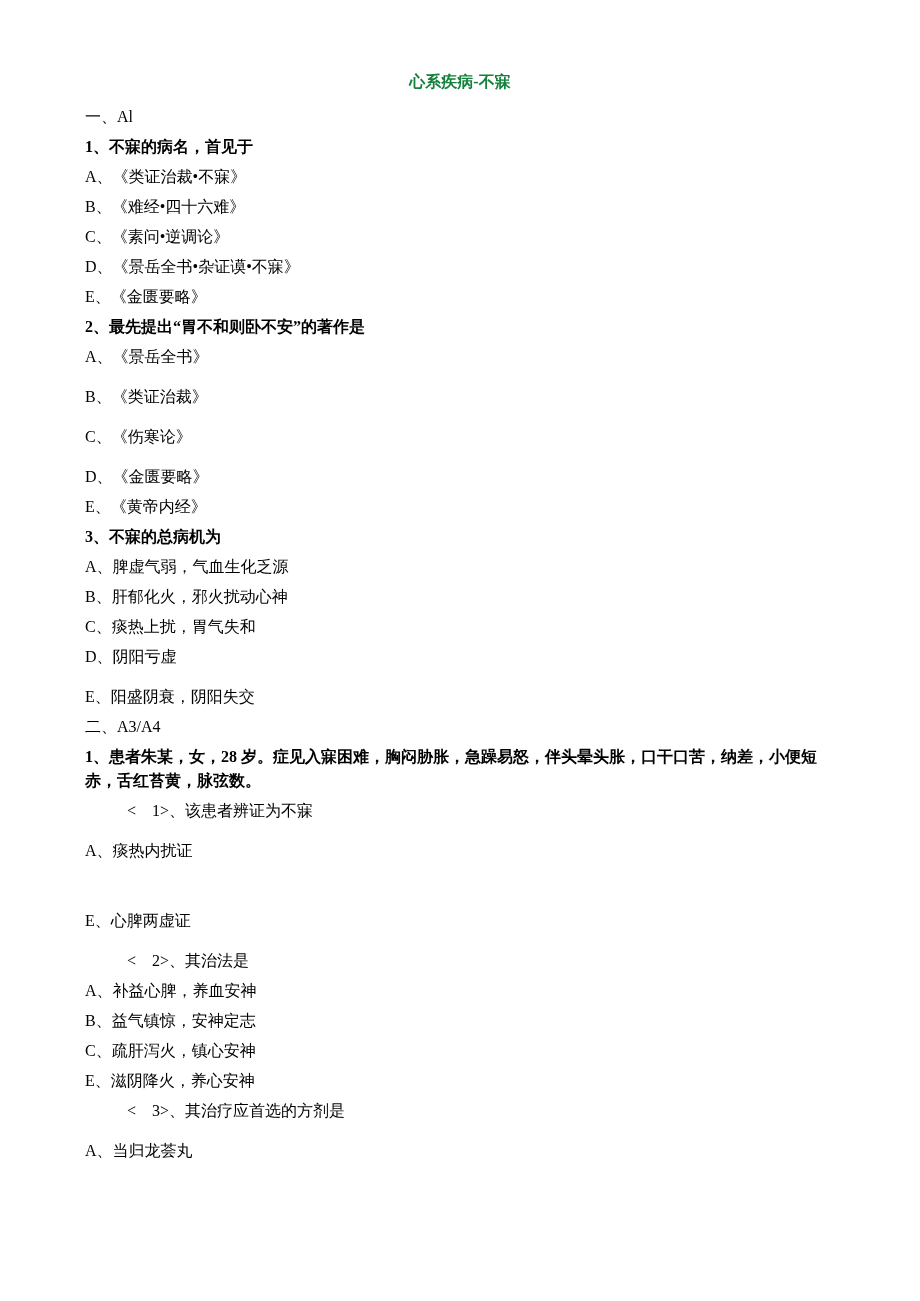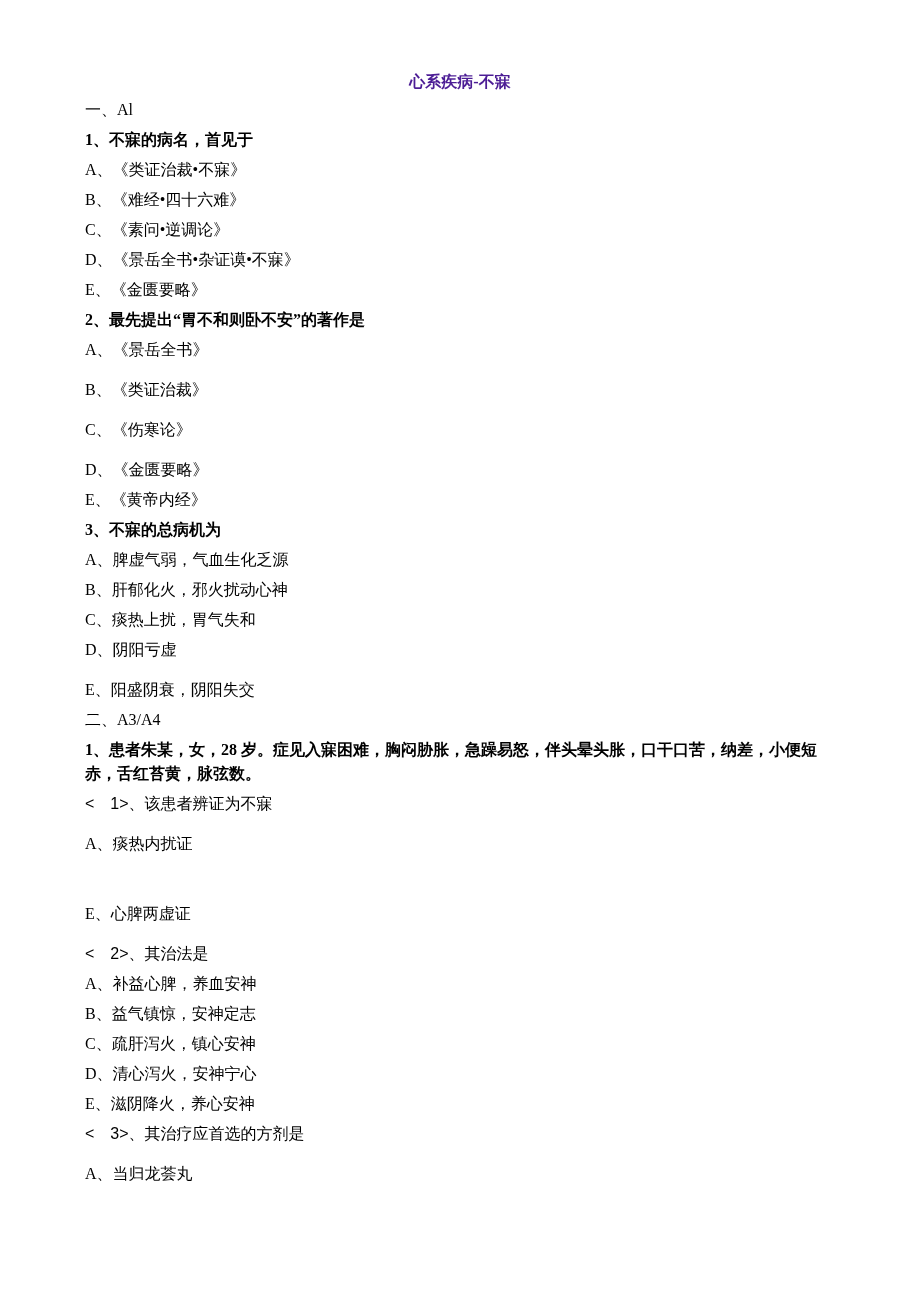--- a/index.html
+++ b/index.html
@@ -12,41 +12,42 @@
     line-height: 1.5;
   }
   .page {
     width: 920px;
     min-height: 1301px;
     padding: 70px 85px 40px 85px;
     box-sizing: border-box;
   }
   .title {
     text-align: center;
-    color: #4c1d95;
+    color: #15803d;
     font-weight: bold;
     font-size: 16px;
-    margin-bottom: 4px;
+    margin-bottom: 11px;
   }
   .section-label {
     margin-bottom: 6px;
     font-family: "SimSun", "宋体", serif;
   }
   .question-stem {
     font-weight: bold;
     margin-bottom: 6px;
     font-family: "SimSun", "宋体", serif;
   }
   .option {
     margin-bottom: 6px;
     font-family: "SimSun", "宋体", serif;
   }
   .subq {
     margin-bottom: 6px;
-    font-family: Liberation Sans, sans-serif;
+    font-family: Liberation Serif, serif;
+    margin-left: 42px;
   }
   .gap-m { height: 10px; }
 </style>
 </head>
 <body>
 
 <div class="page">
 
   <div class="title">心系疾病-不寐</div>
 
@@ -88,21 +89,20 @@
   <div class="gap-m"></div>
   <div class="gap-m"></div>
   <div class="gap-m"></div>
   <div class="option">E、心脾两虚证</div>
   <div class="gap-m"></div>
 
   <div class="subq">&lt;　2&gt;、其治法是</div>
   <div class="option">A、补益心脾，养血安神</div>
   <div class="option">B、益气镇惊，安神定志</div>
   <div class="option">C、疏肝泻火，镇心安神</div>
-  <div class="option">D、清心泻火，安神宁心</div>
   <div class="option">E、滋阴降火，养心安神</div>
 
   <div class="subq">&lt;　3&gt;、其治疗应首选的方剂是</div>
   <div class="gap-m"></div>
   <div class="option">A、当归龙荟丸</div>
   <div class="gap-m"></div>
 
 </div>
 
 </body></html>

